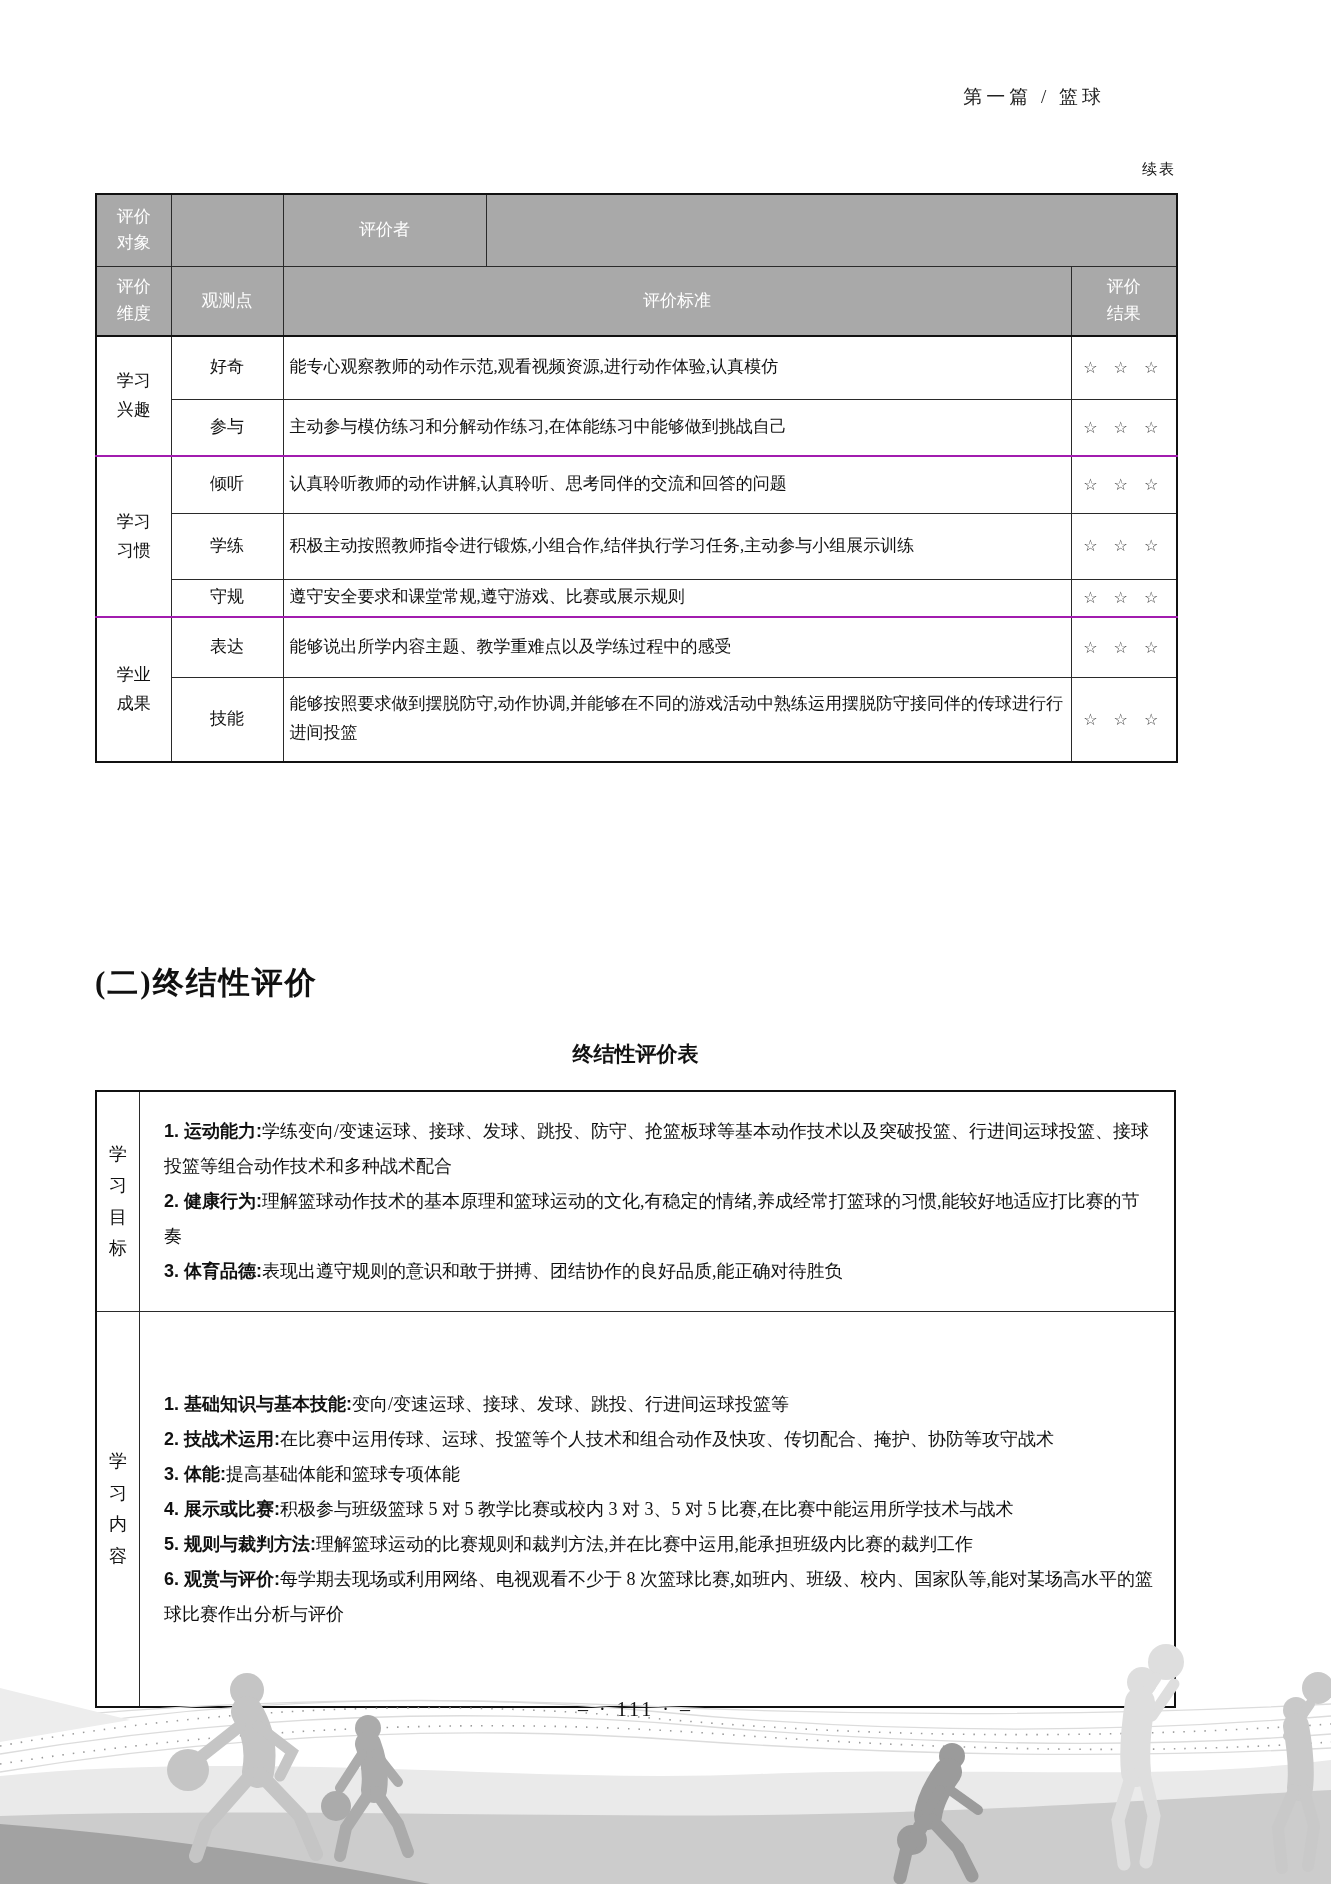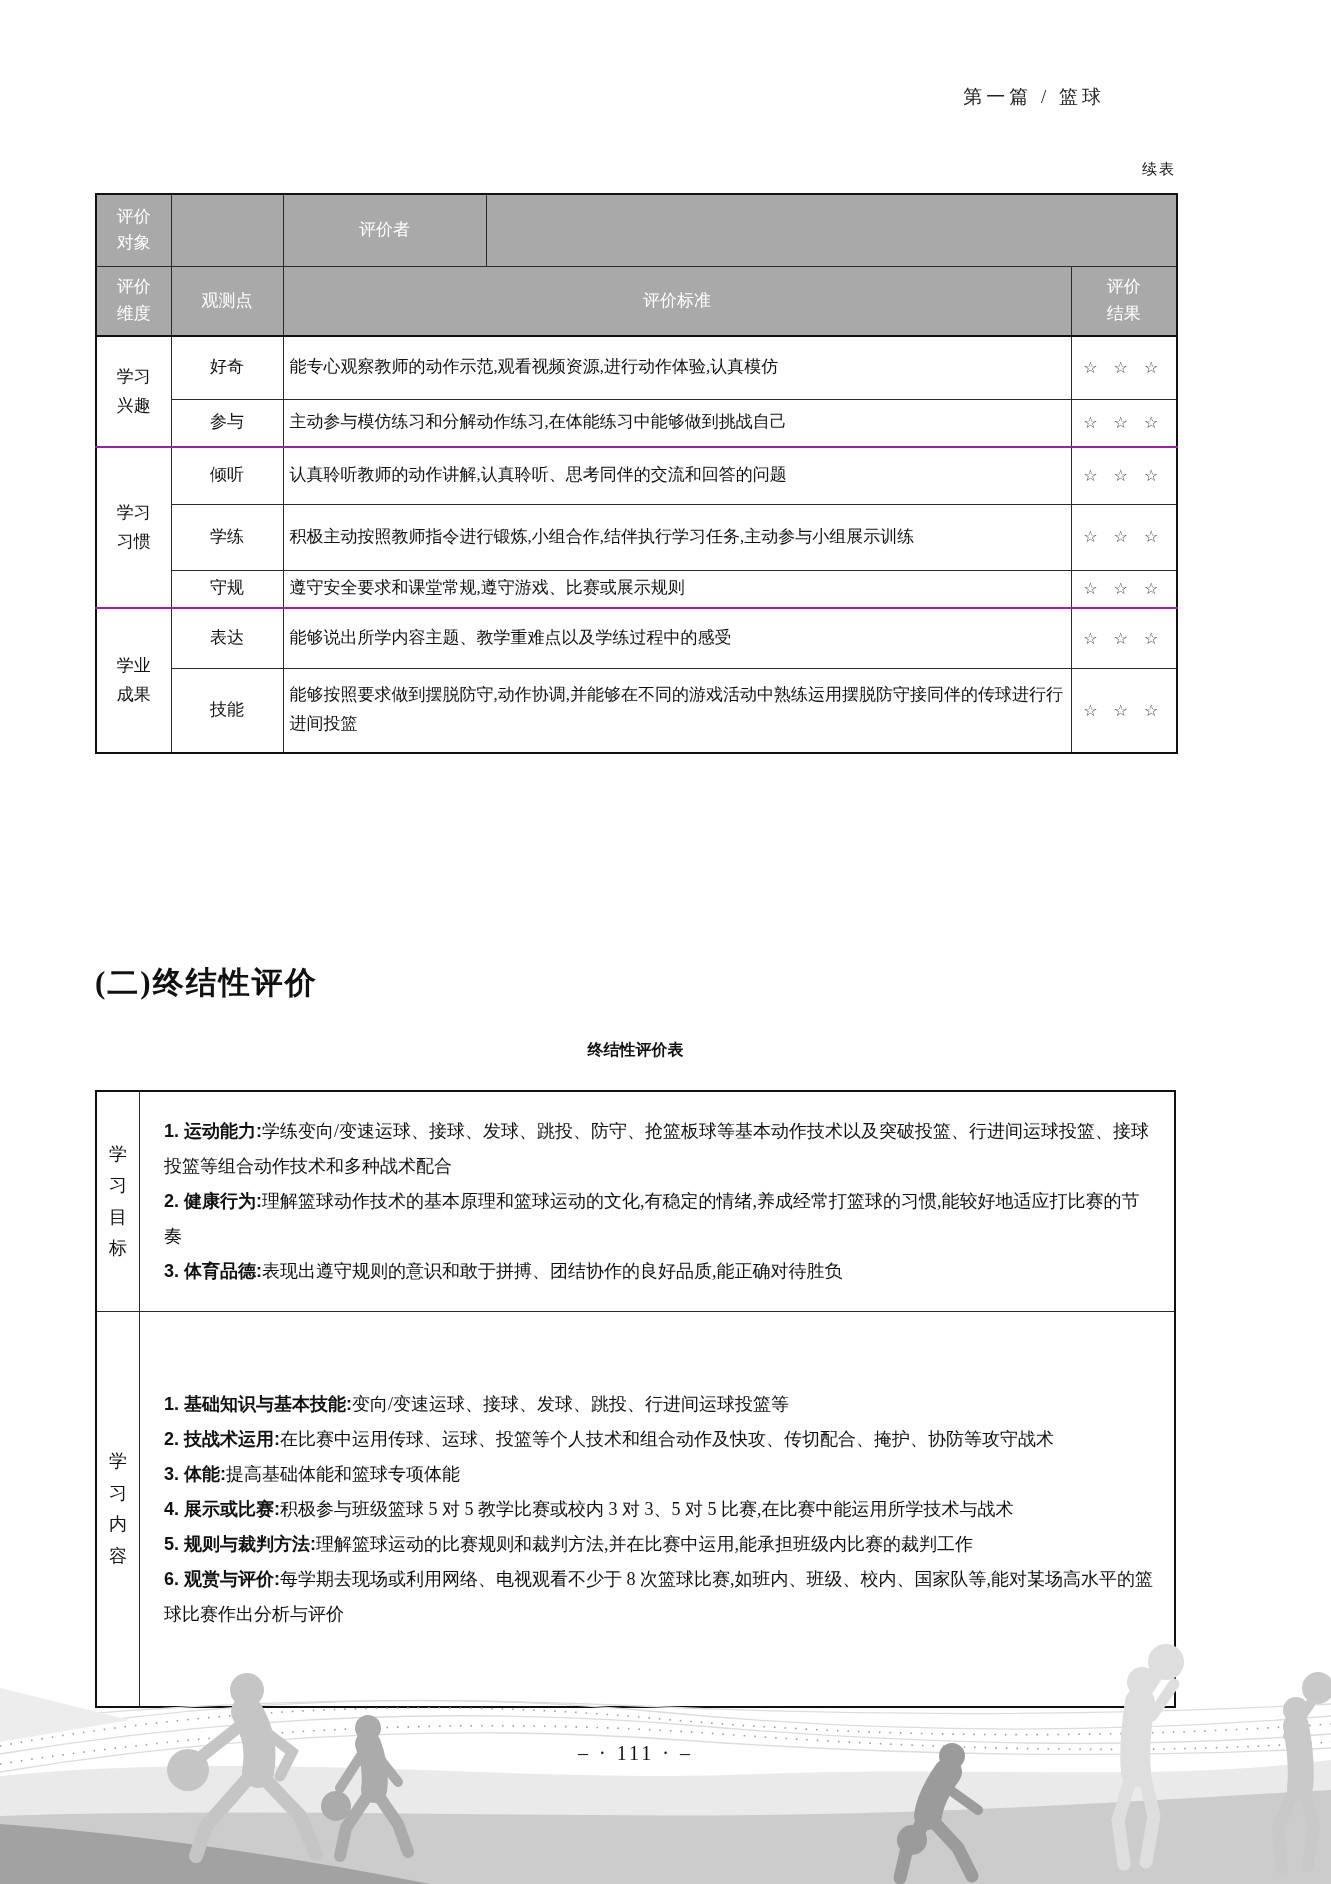--- a/index.html
+++ b/index.html
@@ -21,50 +21,50 @@
   table.eval{border:2.5px solid #111;}
   table.eval td{border:1px solid #2a2a2a;vertical-align:middle;
     padding:2px 6px;line-height:1.7;}
   table.eval tr.h1 td,table.eval tr.h2 td{
     background:#a9a9a9;color:#ffffff;text-align:center;
     font-family:"Liberation Sans","DejaVu Sans",sans-serif;
     font-size:17px;line-height:1.55;}
   table.eval tr.h1{height:72px;}
   table.eval tr.h2{height:70px;padding-left:21px;}
   table.eval tr.h2 td{border-bottom:2px solid #111;}
-  tr.r-curious{height:63px;} tr.r-join{height:48px;}
+  tr.r-curious{height:63px;} tr.r-join{height:57px;}
   tr.r-listen{height:57px;}  tr.r-practice{height:66px;}
   tr.r-rule{height:38px;}    tr.r-express{height:60px;}
   tr.r-skill{height:85px;}
   table.eval tr.gb td{border-top:2px solid #a21caf;}
   td.ctr{text-align:center;}
   td.crit{padding:4px 14px;text-align:left;}
   td.star{text-align:center;font-size:16px;letter-spacing:6px;color:#3c3c3c;white-space:nowrap;padding:0;}
   .w2{width:2.35em;margin:0 auto;text-align:center;}
   
   .section-heading{top:962px;left:95px;font-size:31px;font-weight:bold;
     font-family:"Liberation Serif","DejaVu Serif",serif;letter-spacing:2px;}
   .sum-title{top:1040px;left:95px;width:1081px;text-align:center;
-    font-weight:bold;font-size:16px;
+    font-weight:bold;font-size:21px;
     font-family:Liberation Mono, monospace;}
   
   table.sum{top:1090px;left:95px;width:1081px;border-collapse:collapse;
     table-layout:fixed;position:absolute;font-size:18px;}
   table.sum{border:2.5px solid #111;}
   table.sum td{border:1px solid #2a2a2a;vertical-align:middle;}
   td.vcell{width:42px;text-align:center;padding:6px 0;}
   .w1{width:1.1em;margin:0 auto;line-height:1.75;text-align:center;}
   td.content{padding:12px 18px 12px 24px;line-height:35px;text-align:left;}
   td.content p{margin:0;}
   td.content b{font-family:"Liberation Sans","DejaVu Sans",sans-serif;font-weight:bold;}
   tr.row-goals td{height:195px;}
   tr.row-content td{height:370px;}
   
   .footer-art{left:0;top:1624px;width:1331px;height:260px;}
-  .page-number{top:1742px;left:95px;width:1081px;text-align:center;
+  .page-number{top:1698px;left:95px;width:1081px;text-align:center;
     font-size:20px;letter-spacing:3px;z-index:5;}
 </style>
 </head>
 <body>
 
 <div class="abs page-header">第一篇 / 篮球</div>
 
 <div class="abs tbl-caption">续表</div>
 
 <table class="eval">

